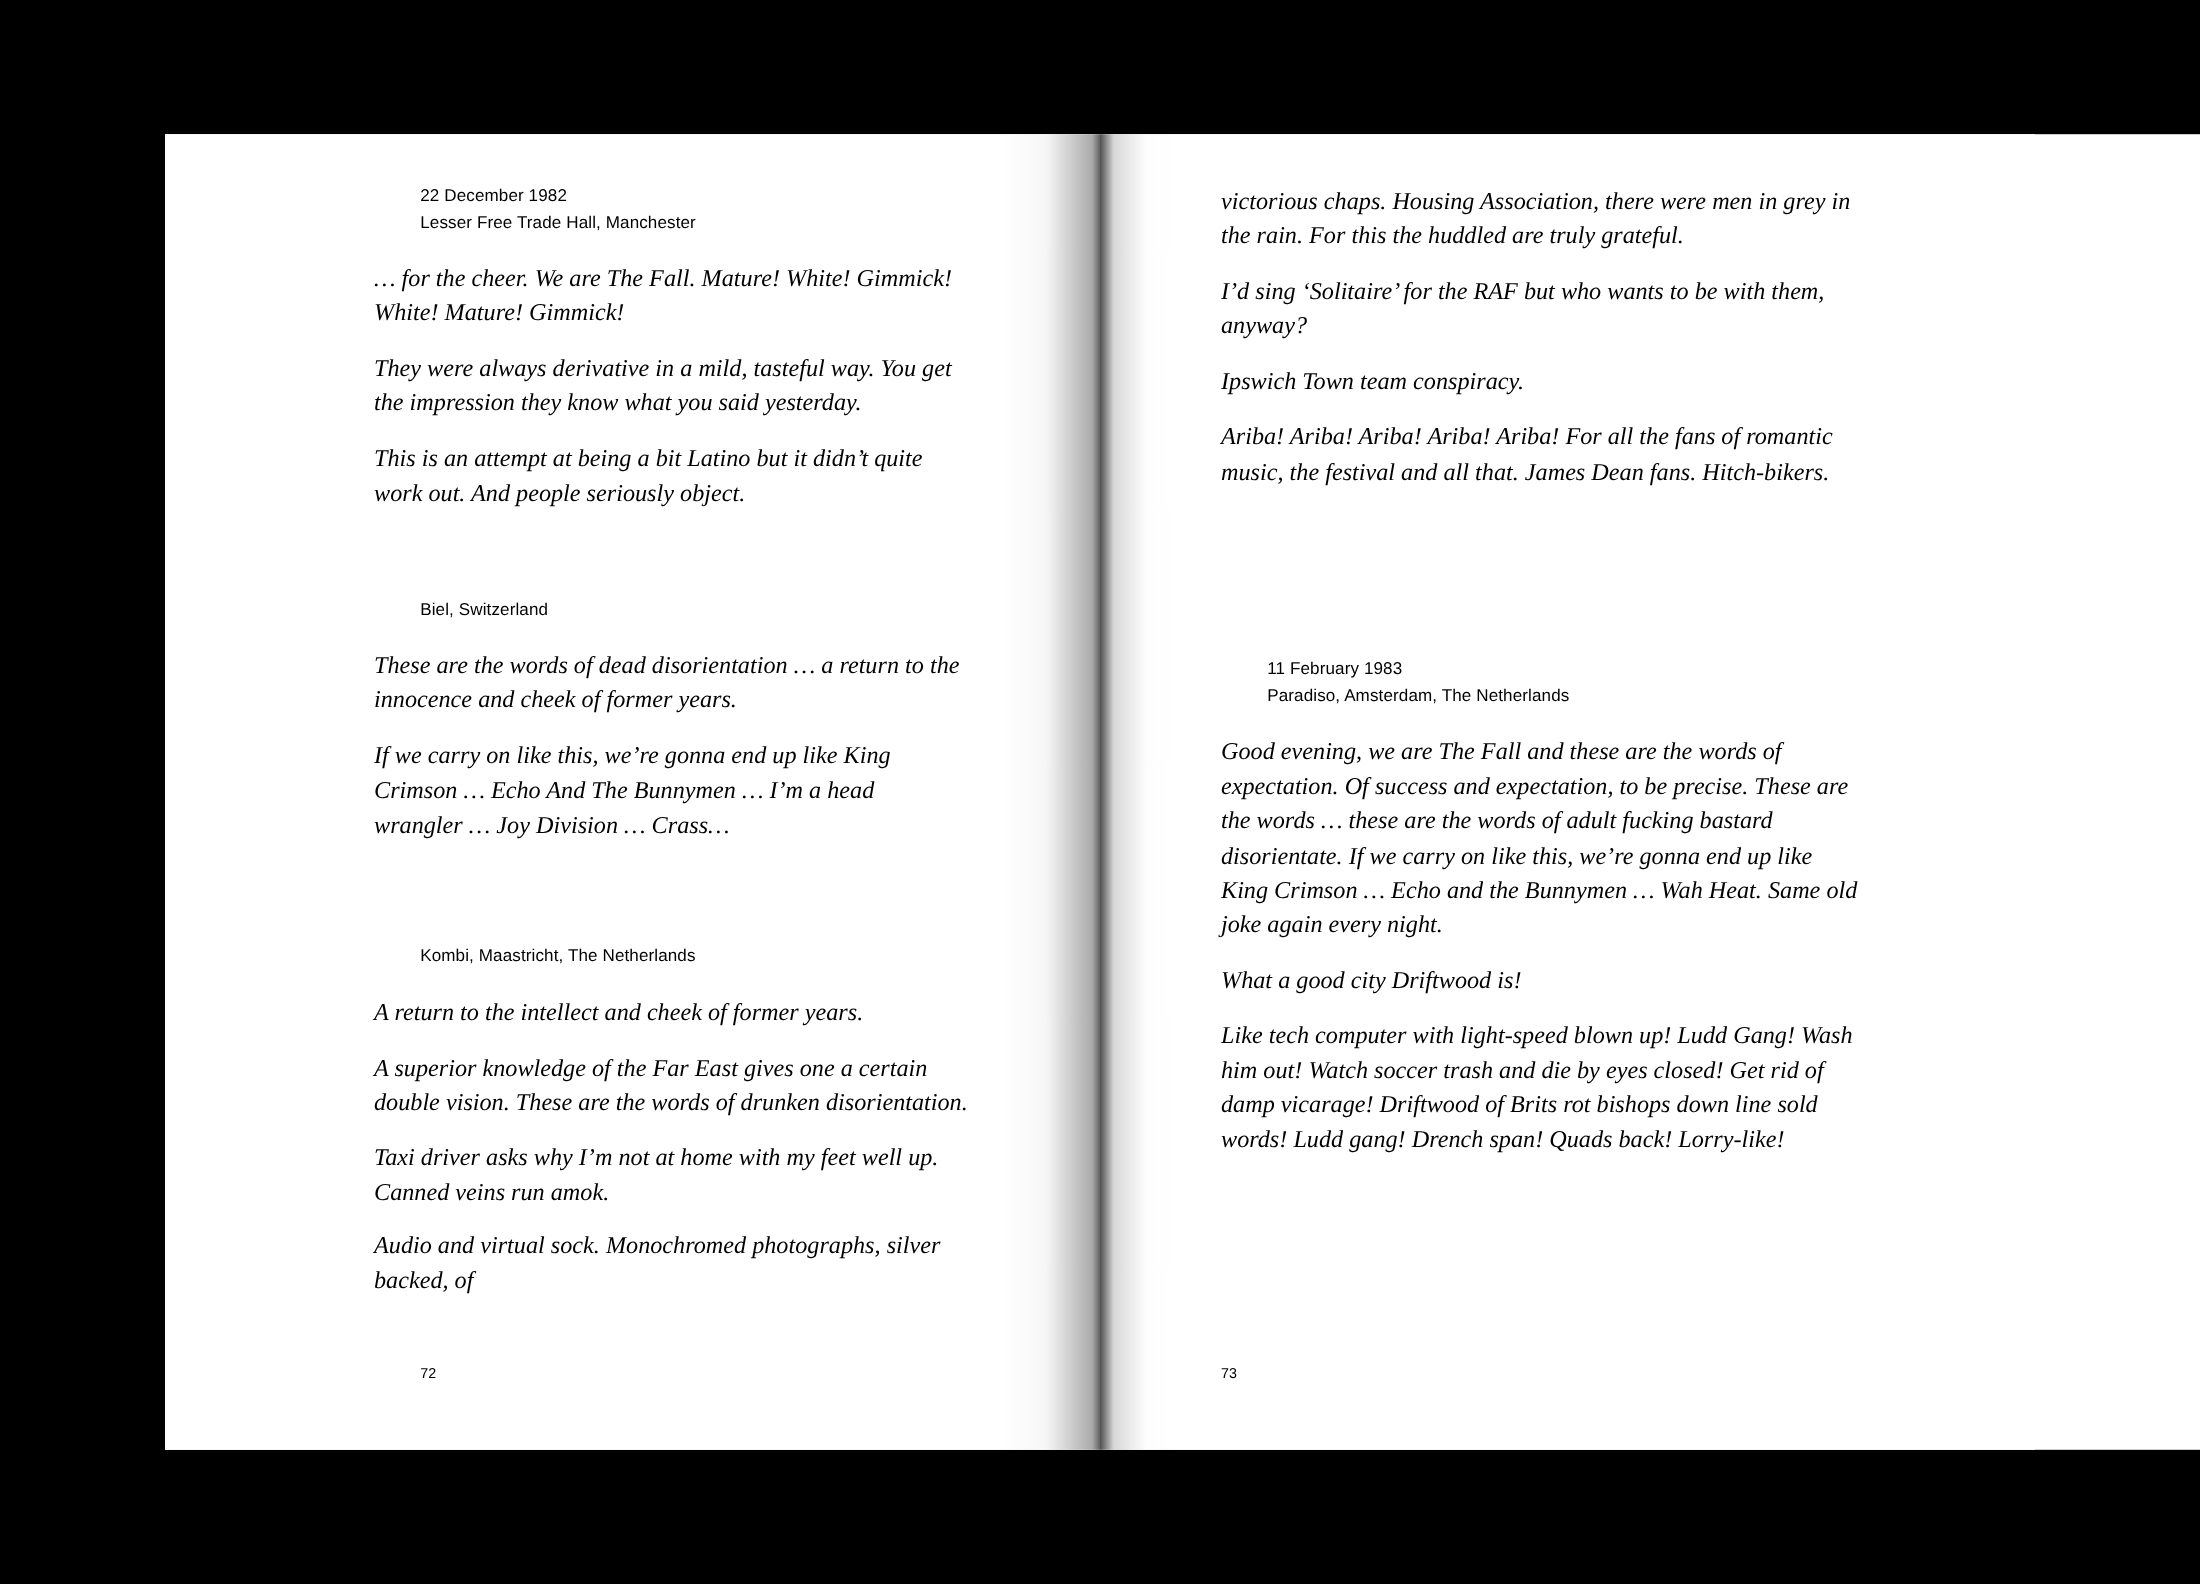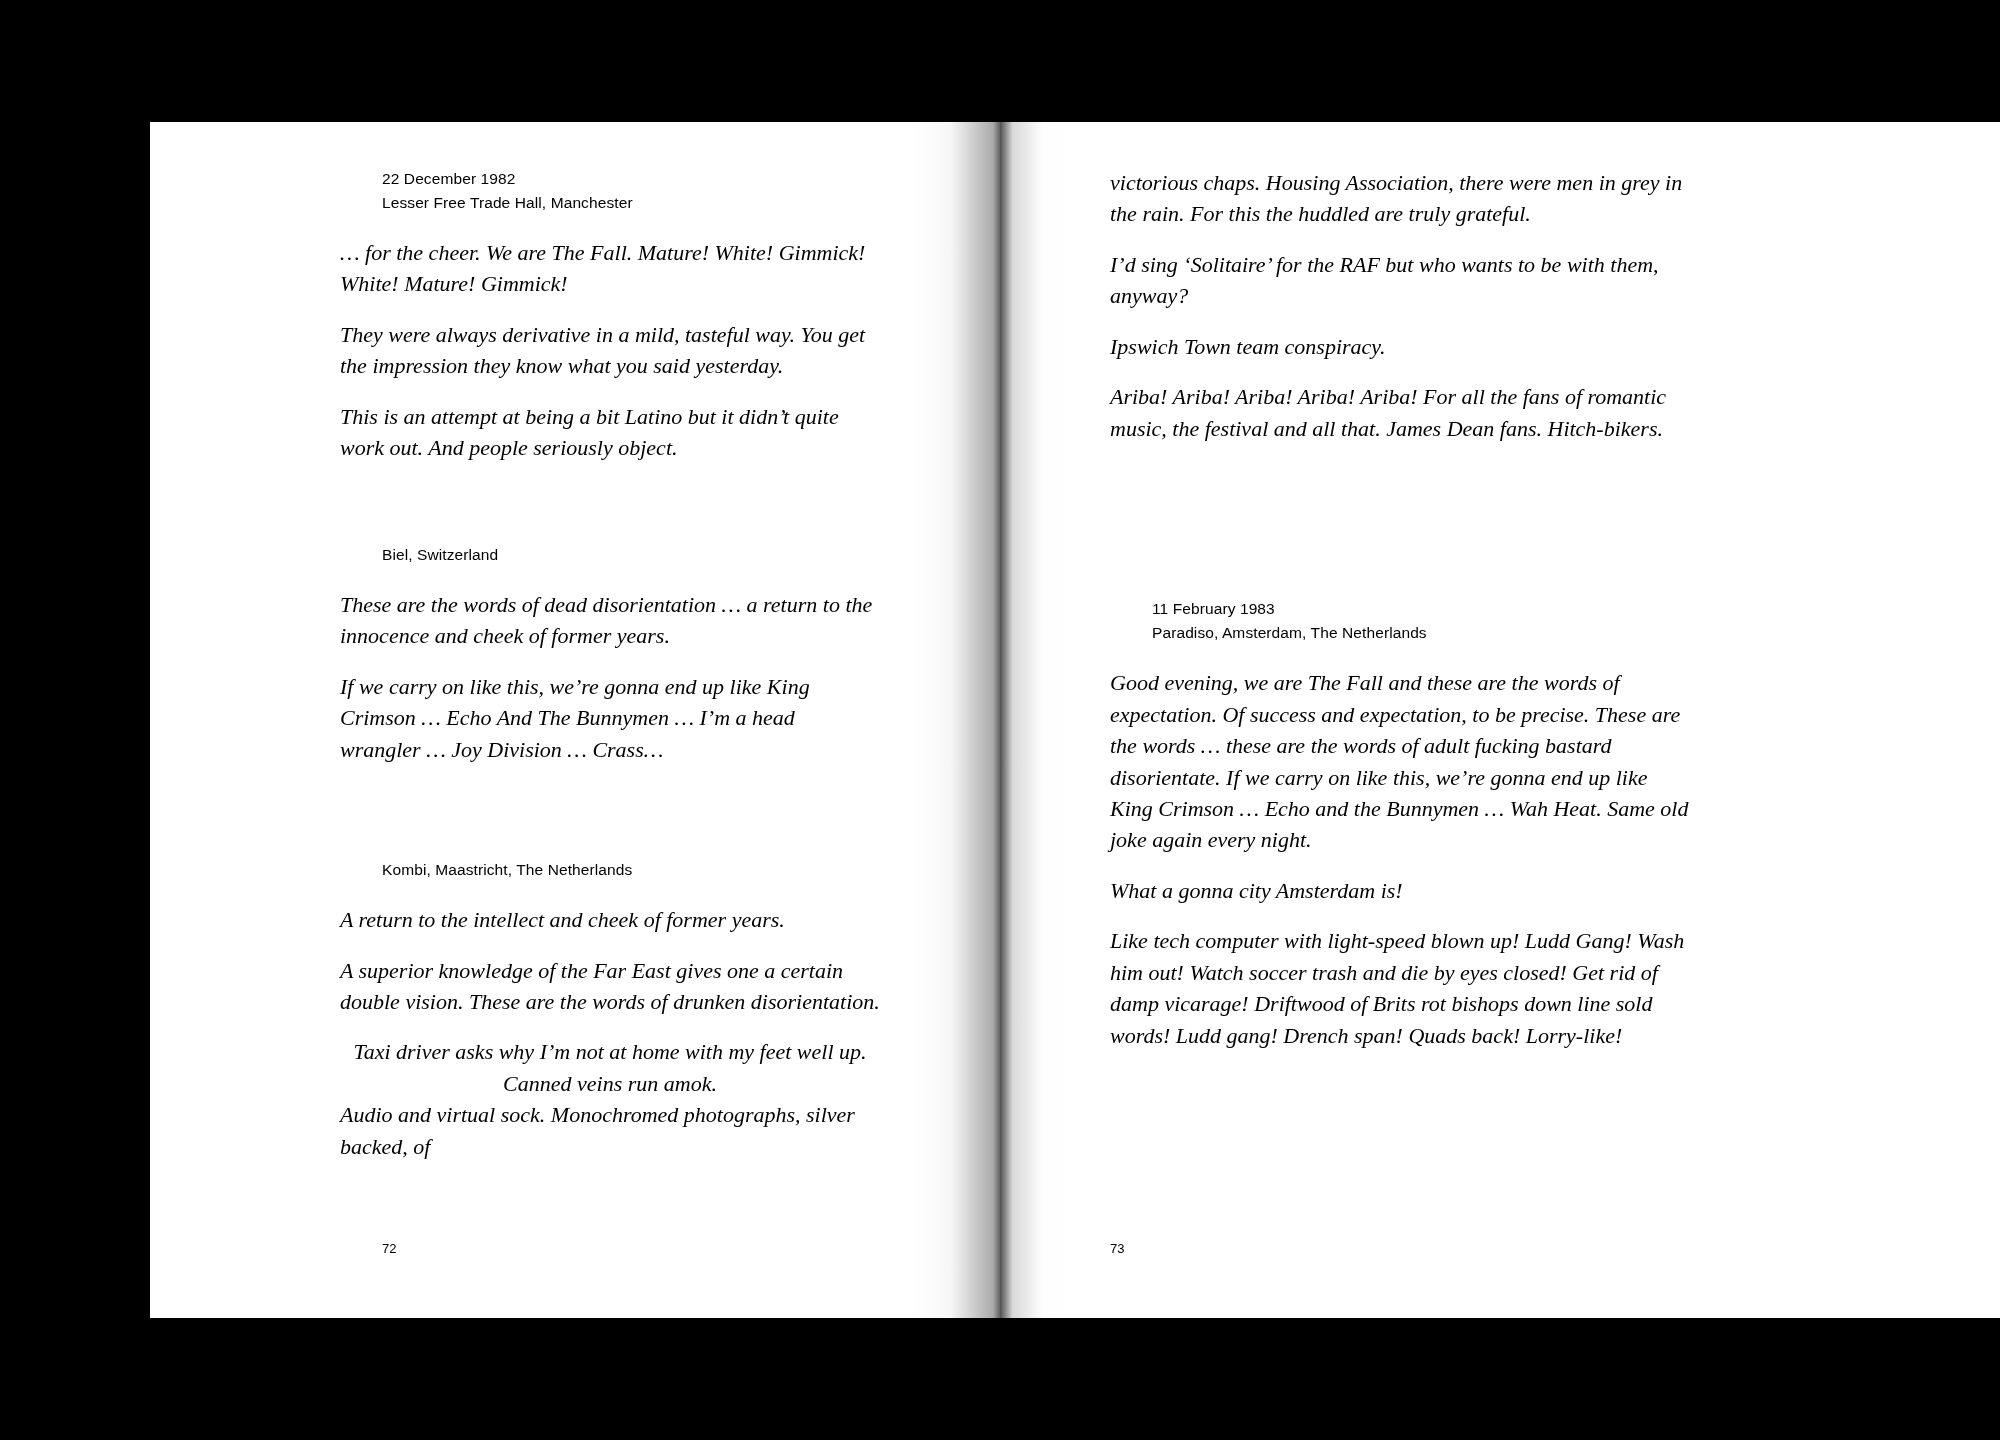--- a/index.html
+++ b/index.html
@@ -79,22 +79,21 @@
   }
   .para {
     font-family: "Liberation Serif", serif;
     font-style: italic;
     font-size: 22px;
     line-height: 1.43;
     color: #000;
     margin: 0 0 19px 0;
   }
   .para.tight {
-    margin-bottom: 0;
-    text-align: center;
+    margin-bottom: 17px;
   }
   .block {
     margin-bottom: 0;
   }
   .spacer-md { height: 60px; }
   .spacer-lg { height: 74px; }
   .after-heading { height: 22px; }
   .folio {
     position: absolute;
     bottom: 62px;
@@ -164,21 +163,21 @@
       <div class="spacer-md"></div>
 
 
       <div class="spacer-lg"></div>
 
       <div class="block">
         <div class="heading">11 February 1983</div>
         <div class="heading">Paradiso, Amsterdam, The Netherlands</div>
         <div class="after-heading"></div>
         <p class="para">Good evening, we are The Fall and these are the words of expectation. Of success and expectation, to be precise. These are the words … these are the words of adult fucking bastard disorientate. If we carry on like this, we’re gonna end up like King Crimson … Echo and the Bunnymen … Wah Heat. Same old joke again every night.</p>
-        <p class="para">What a gonna city Amsterdam is!</p>
+        <p class="para">What a good city Driftwood is!</p>
         <p class="para">Like tech computer with light-speed blown up! Ludd Gang! Wash him out! Watch soccer trash and die by eyes closed! Get rid of damp vicarage! Driftwood of Brits rot bishops down line sold words! Ludd gang! Drench span! Quads back! Lorry-like!</p>
       </div>
 
     </div>
     <div class="folio folio-right">73</div>
   </div>
 
 </div>
 
 </body></html>

